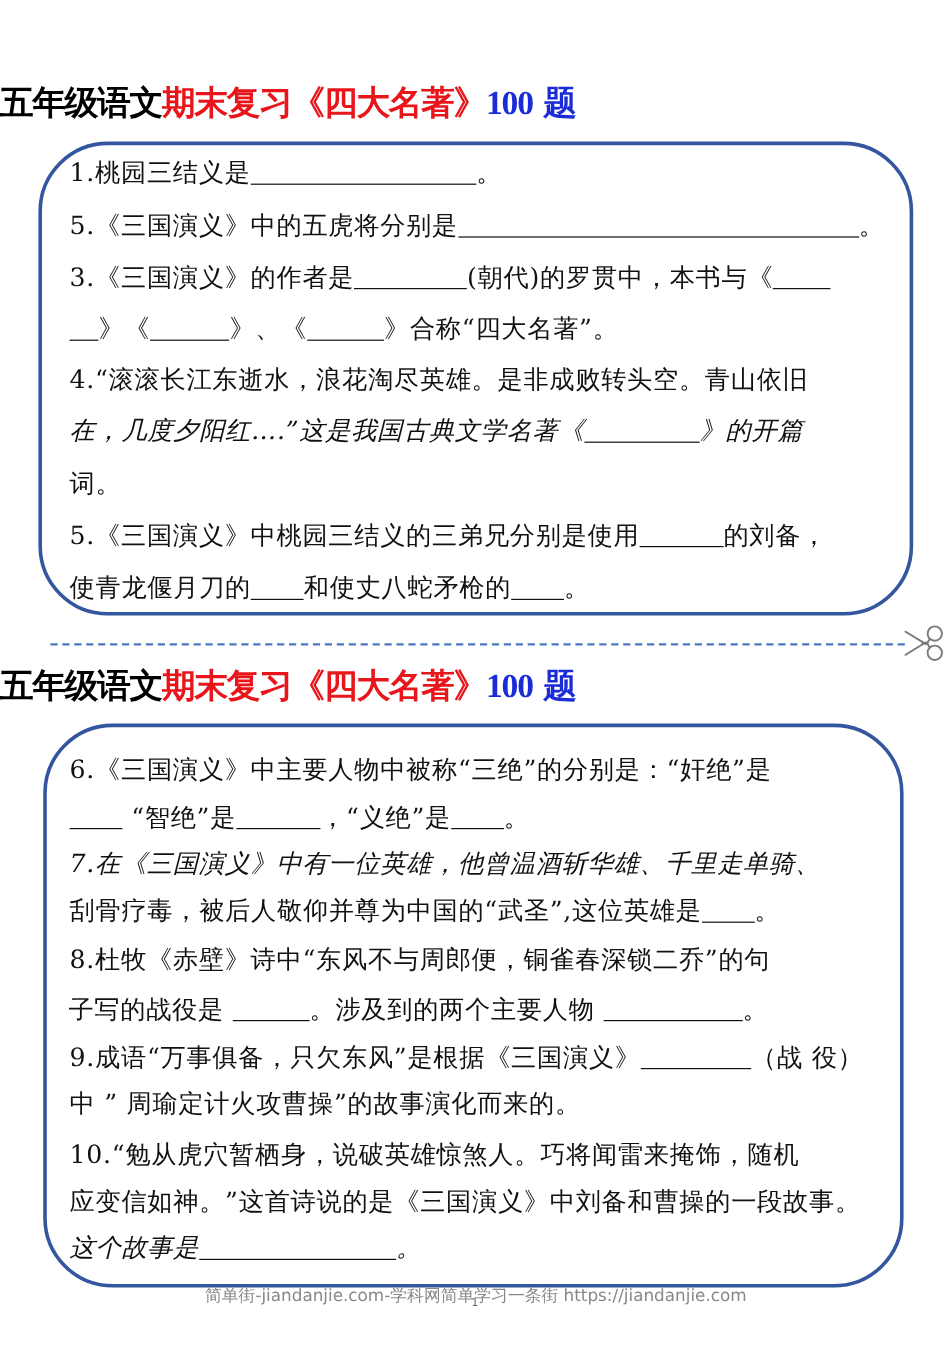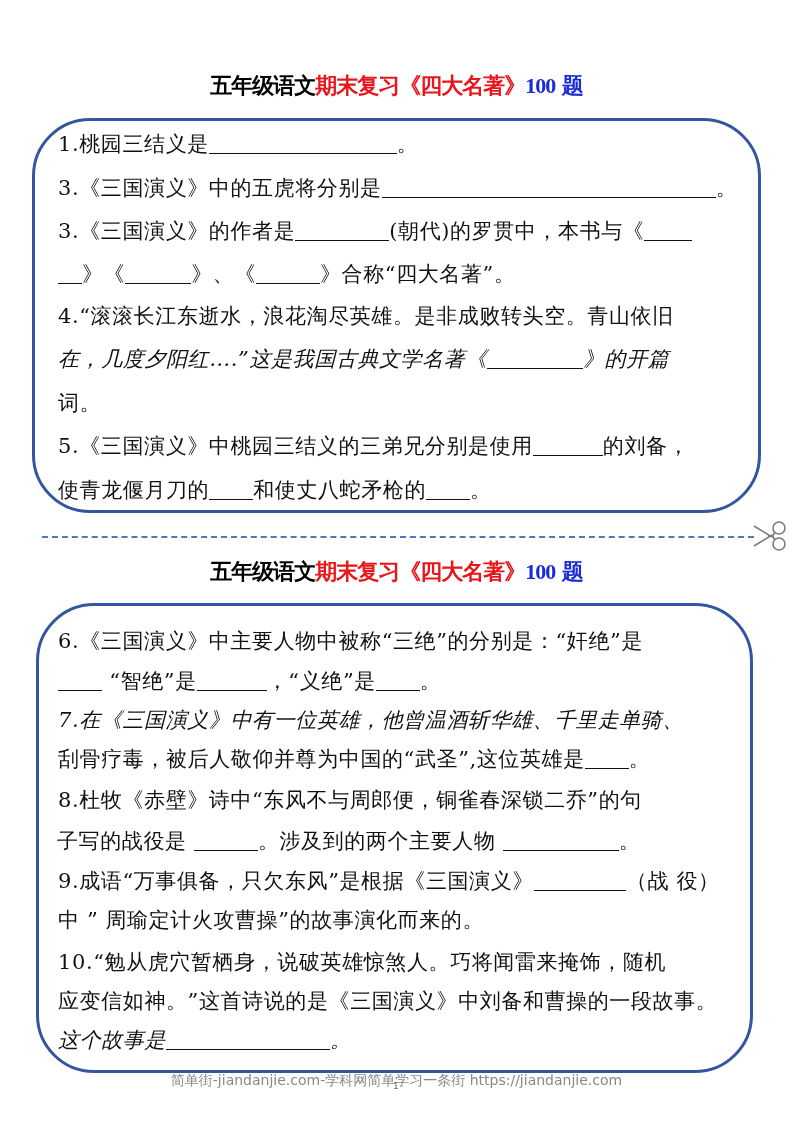--- a/index.html
+++ b/index.html
@@ -2,23 +2,23 @@
 <html><head>
 <meta charset="utf-8">
 <style>
   html, body { margin: 0; padding: 0; background: #ffffff; }
   body {
     width: 793px; height: 1122px; position: relative; overflow: hidden;
     font-family: "DejaVu Serif", "Liberation Serif", serif;
     color: #111111;
   }
   .title {
-    position: absolute; left: 0; width: 793px; text-align: center;
+    position: absolute; left: 0; width: 793px; 
     font-family: "DejaVu Sans", "Liberation Sans", sans-serif;
-    font-weight: bold; font-size: 22px; letter-spacing: -1px;
+    font-weight: bold; font-size: 28px; letter-spacing: -1px;
     line-height: 44px; white-space: nowrap;
   }
   .title .t-black { color: #000000; }
   .title .t-red { color: #e8161b; }
   .title .t-blue { color: #1a2bd8; font-family: "Liberation Serif", serif; }
   .title .t-blue2 { color: #1a2bd8; }
   .box {
     position: absolute; border: 3px solid #34569f; border-radius: 58px;
     box-sizing: border-box; background: #ffffff;
   }
@@ -55,21 +55,21 @@
 <div class="box" style="left:32px; top:118px; width:729px; height:395px;"></div>
 
 <div>
   <div class="line" style="left:58px; top:131px;">
     <span>1.桃园三结义是</span><span class="blank" style="width:188px;"></span><span>。</span>
   </div>
 </div>
 
 <div>
   <div class="line" style="left:58px; top:175px;">
-    <span>3.《三国演义》中的五虎将分别是</span><span class="blank" style="width:334px;"></span><span>。</span>
+    <span>5.《三国演义》中的五虎将分别是</span><span class="blank" style="width:334px;"></span><span>。</span>
   </div>
 </div>
 
 <div>
   <div class="line" style="left:58px; top:218px;">
     <span>3.《三国演义》的作者是</span><span class="blank" style="width:94px;"></span><span>(朝代)的罗贯中，本书与《</span><span class="blank" style="width:48px;"></span>
   </div>
   <div class="line" style="left:58px; top:261px;">
     <span class="blank" style="width:24px;"></span><span>》《</span><span class="blank" style="width:66px;"></span><span>》、《</span><span class="blank" style="width:64px;"></span><span>》合称“四大名著”。</span>
   </div>

